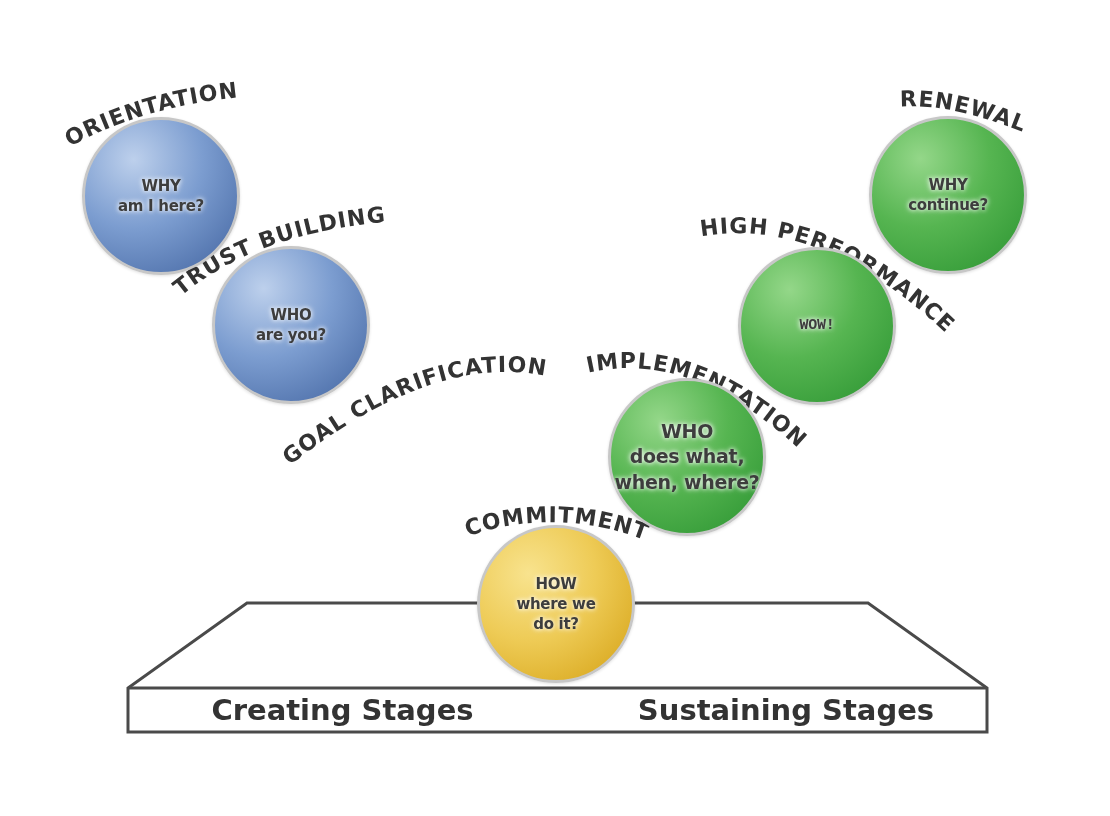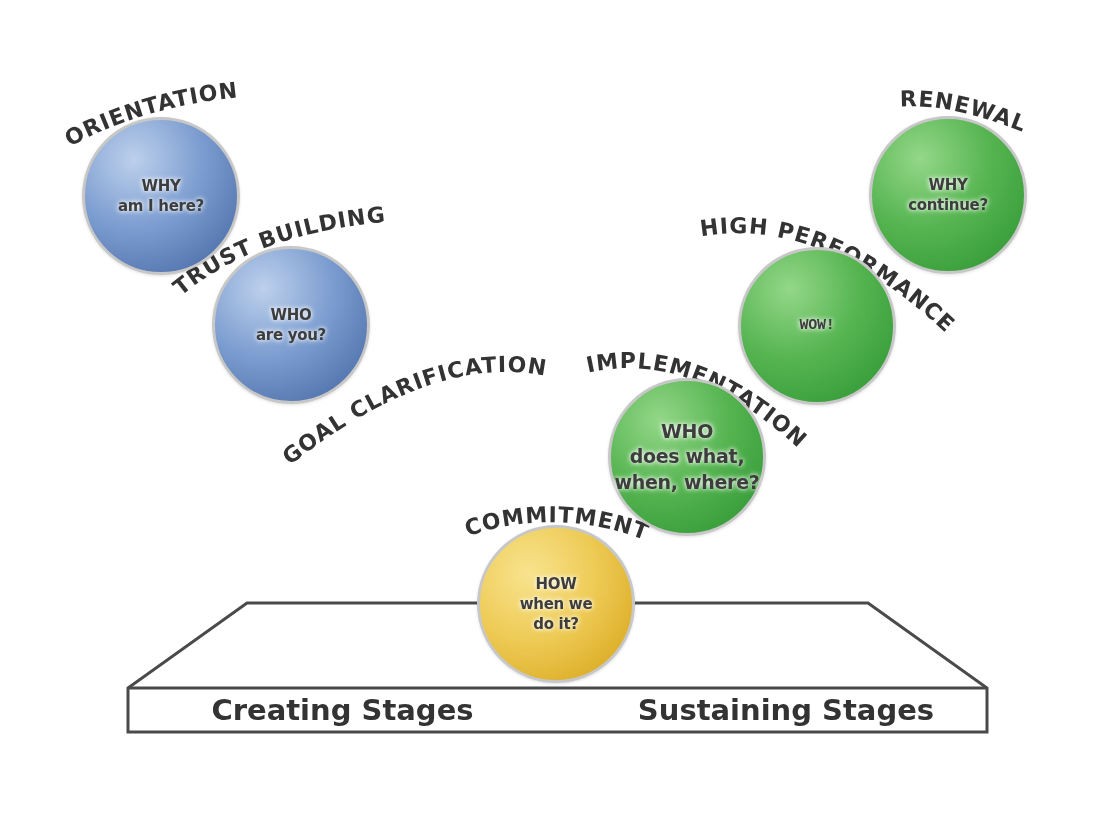--- a/index.html
+++ b/index.html
@@ -103,21 +103,21 @@
   <div class="bubble blue c1">
     <span>WHY
 am I here?</span>
   </div>
   <div class="bubble blue c2">
     <span>WHO
 are you?</span>
   </div>
   <div class="bubble gold c4">
     <span>HOW
-when we
+where we
 do it?</span>
   </div>
   <div class="bubble green c5">
     <span>WHO
 does what,
 when, where?</span>
   </div>
   <div class="bubble green c6">
     <span>WOW!</span>
   </div>

